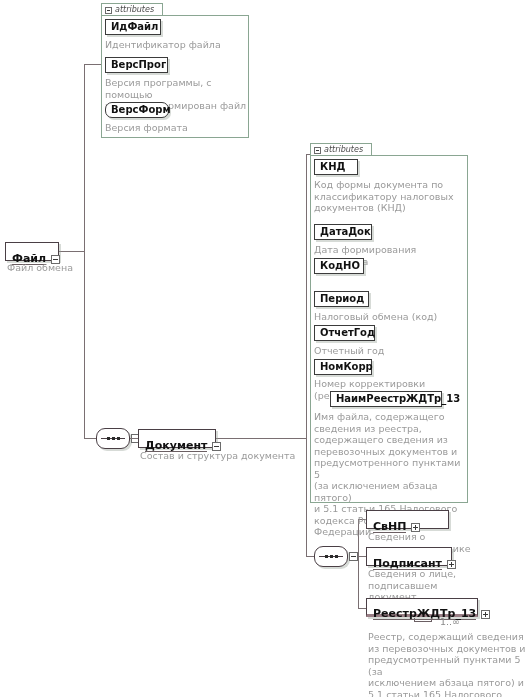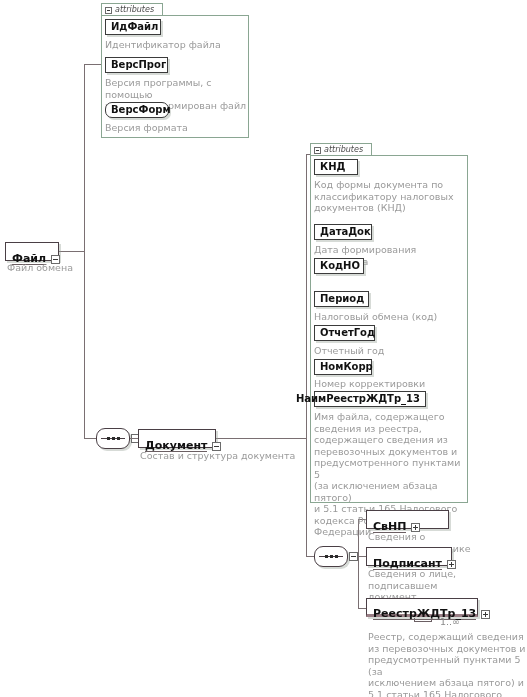--- a/index.html
+++ b/index.html
@@ -195,21 +195,21 @@
   <div class="attr" style="left:314px;top:325px;width:61px;">
     <span>ОтчетГод</span>
   </div>
   <div class="desc" style="left:314px;top:345px;width:152px;">Отчетный год</div>
 
   <div class="attr" style="left:314px;top:359px;width:58px;">
     <span>НомКорр</span>
   </div>
   <div class="desc" style="left:314px;top:378px;width:152px;">Номер корректировки (реестра)</div>
 
-  <div class="attr" style="left:314px;top:391px;width:112px;justify-content:flex-end;">
+  <div class="attr" style="left:330px;top:391px;width:112px;">
     <span>НаимРеестрЖДТр_13</span>
   </div>
   <div class="desc" style="left:314px;top:411px;width:152px;">Имя файла, содержащего
 сведения из реестра,
 содержащего сведения из
 перевозочных документов и
 предусмотренного пунктами 5
 (за исключением абзаца пятого)
 и 5.1 статьи 165 Налогового
 кодекса Российской Федерации</div>

